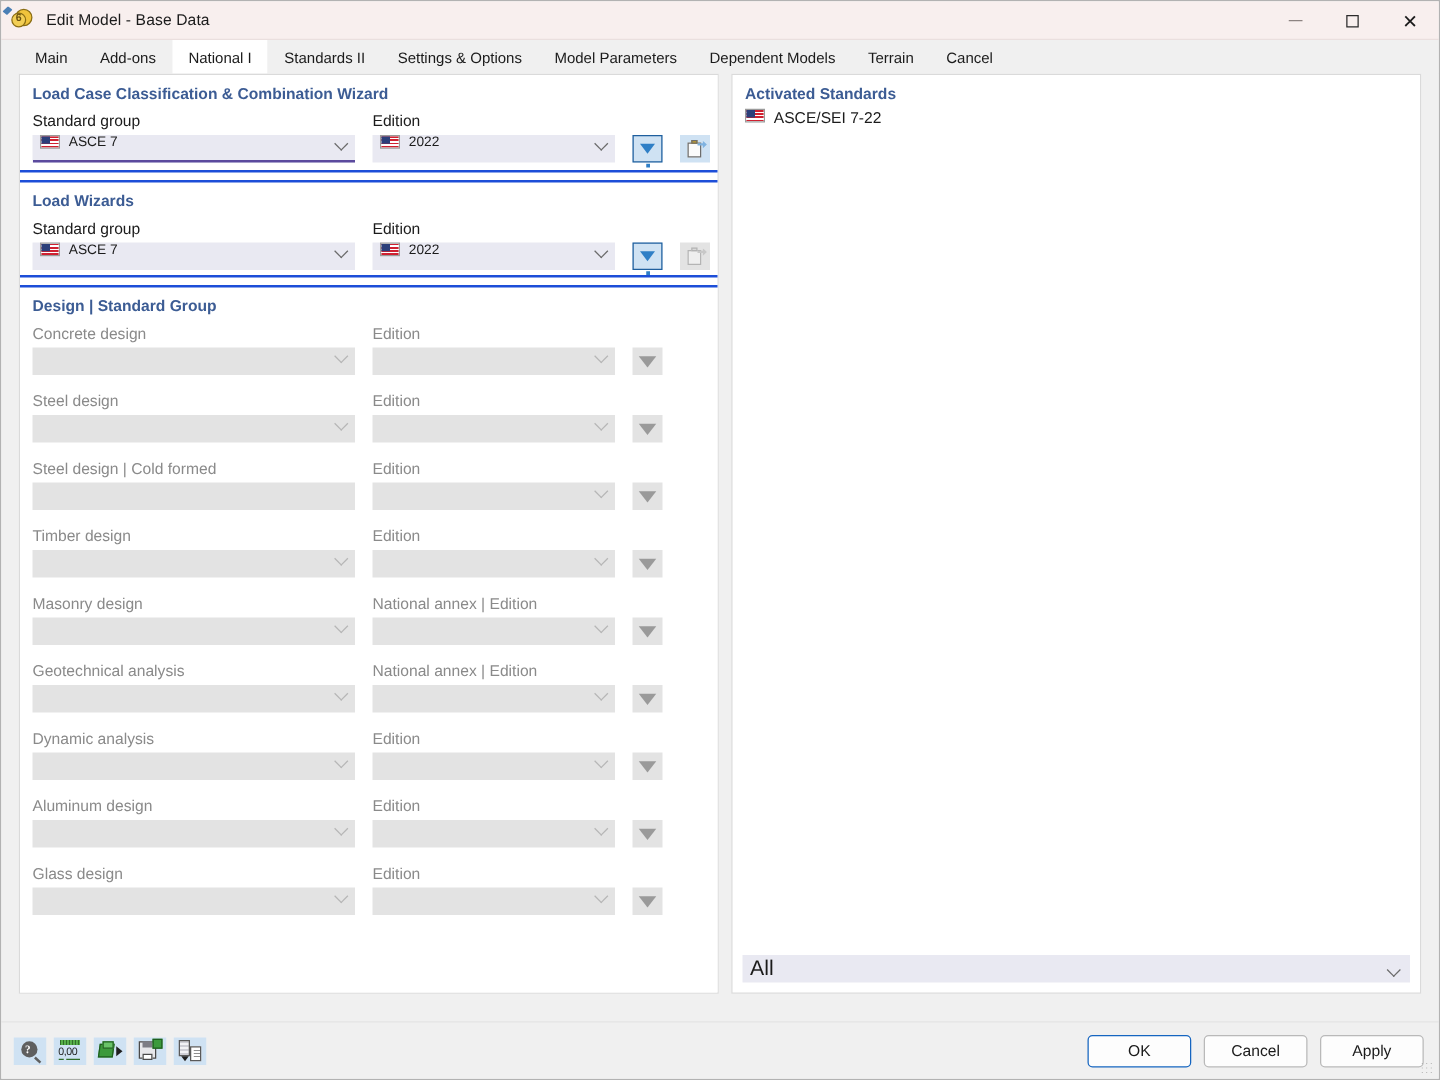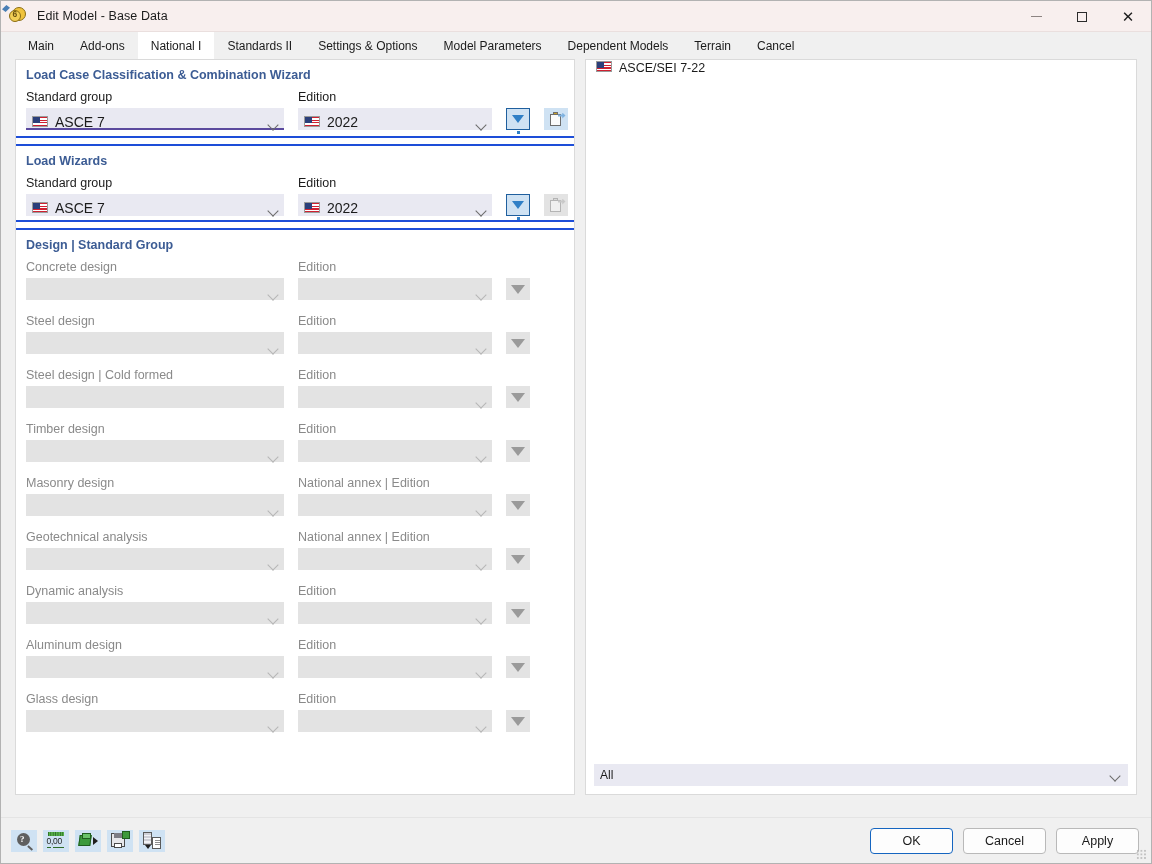--- a/index.html
+++ b/index.html
@@ -124,24 +124,24 @@
   .field-label.dim { color: #8a8a8a; }
 
   .row { display:flex; align-items:flex-end; gap: 14px; }
   .col-l { width: 258px; flex:none; }
   .col-r { width: 194px; flex:none; }
 
   
   .combo {
     height: 22px;
     background: #e9e9f2;
-    display: flex; align-items: flex-end;
+    display: flex; align-items: flex-start;
     padding: 0 4px 0 6px;
     position: relative;
-    font-size: 14px;
+    font-size: 11px;
     color: #1b1b1b;
     border: none;
   }
   .combo.focused { box-shadow: inset 0 -2px 0 0 #5b4a9e; }
   .combo .chev {
     margin-left: auto; width: 12px; height: 12px; position: relative;
   }
   .combo .chev::before {
     content:""; position:absolute; left:1px; top:3px;
     width: 7px; height: 7px;
@@ -237,21 +237,21 @@
   .dcol-l { width: 258px; flex:none; }
   .dcol-r { width: 194px; flex:none; }
 
   
   .rp-title { color:#3c5c94; font-weight:bold; font-size:12.5px; padding: 8px 10px 4px 10px; }
   .rp-list { flex:1; padding: 0 10px; }
   .rp-item { display:flex; align-items:center; gap:7px; font-size:12.5px; color:#1b1b1b; padding: 1px 0; }
   .rp-footer { padding: 6px 8px 8px 8px; }
   .rp-combo {
     height: 22px; background:#e9e9f2; display:flex; align-items:center;
-    padding: 0 6px; font-size:12px; color:#1b1b1b; position:relative;
+    padding: 0 6px; font-size:17px; color:#1b1b1b; position:relative;
   }
   .rp-combo .chev { margin-left:auto; width:12px; height:12px; position:relative; }
   .rp-combo .chev::before {
     content:""; position:absolute; left:1px; top:3px; width:7px; height:7px;
     border-left:1.3px solid #6b6b6b; border-bottom:1.3px solid #6b6b6b;
     transform: rotate(-45deg);
   }
 
   
   #footer {
@@ -657,20 +657,21 @@
                     <span class="tri"></span>
                   </div>
                 </div>
               </div>
             </div>
         </div>
 
       </div>
 
       <div id="rightpane">
+        <div class="rp-title">Activated Standards</div>
         <div class="rp-list">
           <div class="rp-item">
             <span>
               <span class="flag-us"><span class="stripes"></span><span class="canton"></span></span>
             </span>
             <span>ASCE/SEI 7-22</span>
           </div>
         </div>
         <div class="rp-footer">
           <div class="rp-combo">

